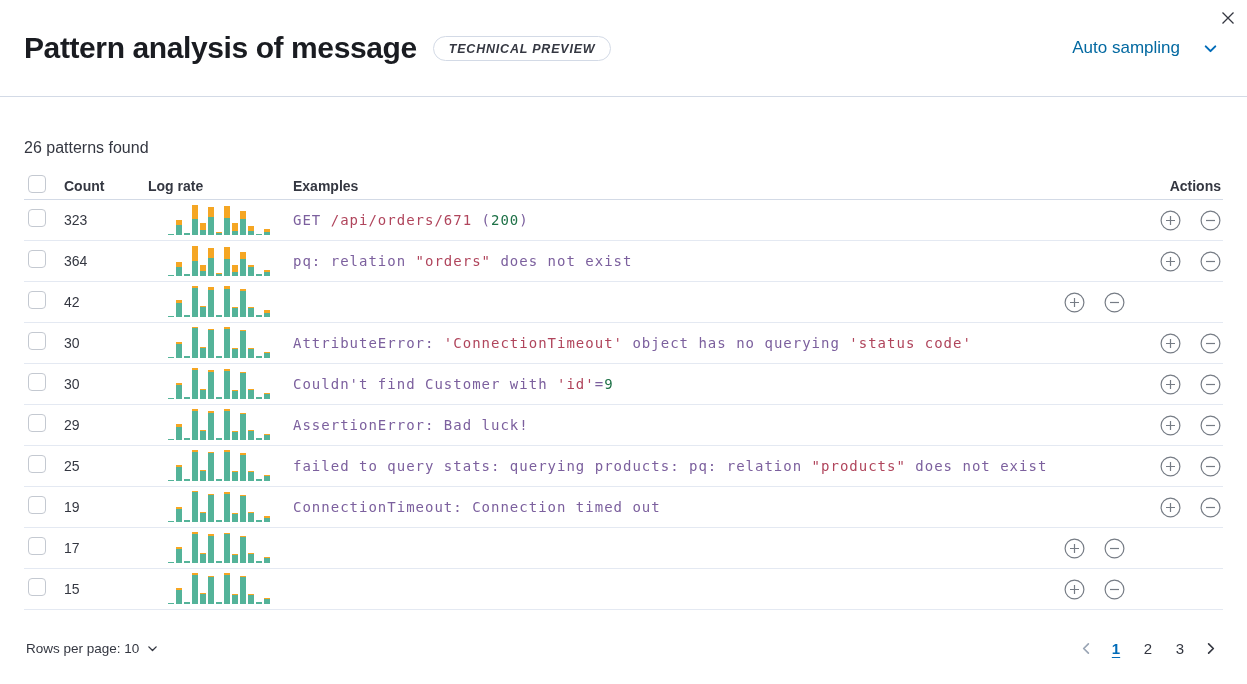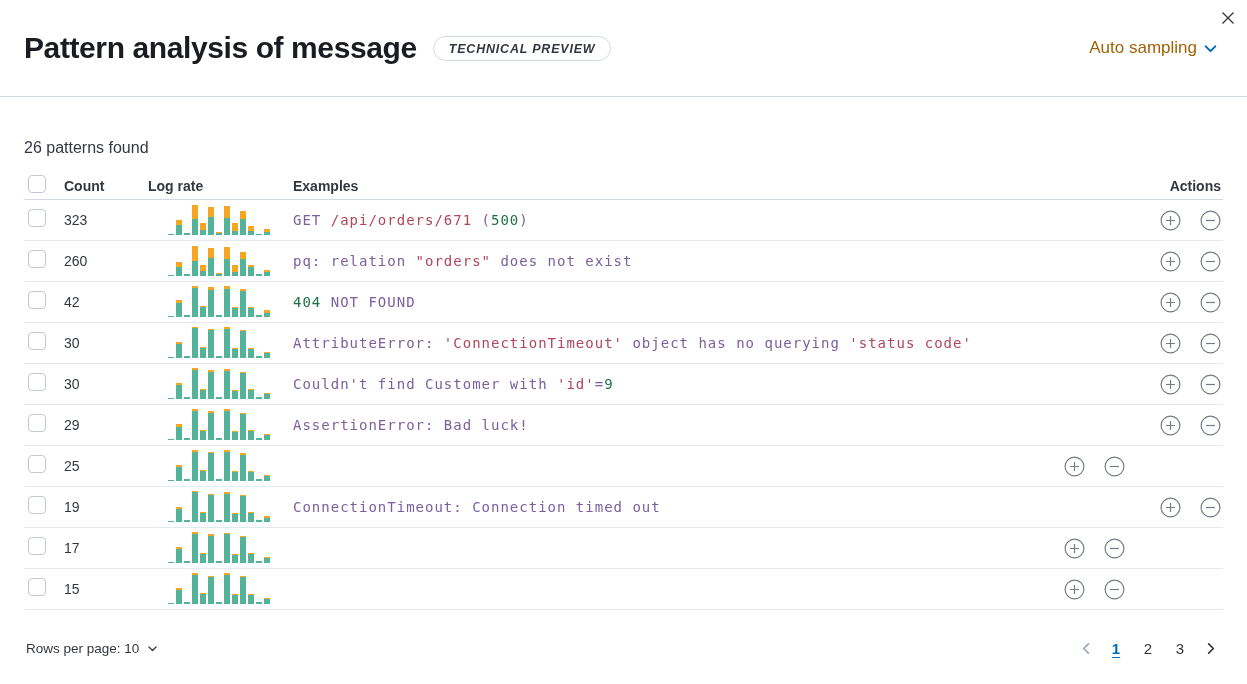--- a/index.html
+++ b/index.html
@@ -30,22 +30,22 @@
   }
   .badge {
     margin-left: 16px;
     border: 1px solid #D3DAE6; border-radius: 15px;
     padding: 5px 15px 4px;
     font-size: 12.5px; font-weight: 700; letter-spacing: 0.8px;
     color: #343741; white-space: nowrap; font-style: italic;
   }
   .sampling {
     margin-left: auto;
-    display: flex; align-items: center; gap: 5px;
-    color: #a16207; font-size: 17px; cursor: pointer;
+    display: flex; align-items: center; gap: 22px;
+    color: #0369a1; font-size: 17px; cursor: pointer;
   }
 
   
   .content { padding: 0 24px; }
   .summary { margin-top: 42px; font-size: 16px; color: #343741; }
 
   .table { margin-top: 15px; }
   .thead, .trow {
     display: grid;
     grid-template-columns: 40px 84px 145px 1fr 96px;
@@ -189,40 +189,40 @@
               </div>
               <div class="bar">
                 <div class="seg-teal" style="height: 1.28px;"></div>
               </div>
               <div class="bar">
                 <div class="seg-orange" style="height: 3.2px;"></div>
                 <div class="seg-teal" style="height: 3.2px;"></div>
               </div>
             </div>
     </div>
-    <div class="example"><span class="tok-p">GET </span><span class="tok-r">/api/orders/671</span><span class="tok-p"> (</span><span class="tok-g">500</span><span class="tok-p">)</span></div>
-    <div class="actions">
-      <span class="action-btn">
-        <svg width="21" height="21" viewBox="0 0 21 21">
-          <circle cx="10.5" cy="10.5" r="9.4" fill="none" stroke="#767C85" stroke-width="1.2"></circle>
-          <path d="M10.5 6 V15 M6 10.5 H15" stroke="#767C85" stroke-width="1.2" fill="none"></path>
-        </svg>
-      </span>
-      <span class="action-btn">
-        <svg width="21" height="21" viewBox="0 0 21 21">
-          <circle cx="10.5" cy="10.5" r="9.4" fill="none" stroke="#767C85" stroke-width="1.2"></circle>
-          <path d="M6 10.5 H15" stroke="#767C85" stroke-width="1.2" fill="none"></path>
-        </svg>
-      </span>
-    </div>
-  </div>
-
-  <div class="trow">
-    <div><span class="checkbox"></span></div>
-    <div class="count">260</div>
+    <div class="example"><span class="tok-p">GET </span><span class="tok-r">/api/orders/671</span><span class="tok-p"> (</span><span class="tok-g">200</span><span class="tok-p">)</span></div>
+    <div class="actions">
+      <span class="action-btn">
+        <svg width="21" height="21" viewBox="0 0 21 21">
+          <circle cx="10.5" cy="10.5" r="9.4" fill="none" stroke="#767C85" stroke-width="1.2"></circle>
+          <path d="M10.5 6 V15 M6 10.5 H15" stroke="#767C85" stroke-width="1.2" fill="none"></path>
+        </svg>
+      </span>
+      <span class="action-btn">
+        <svg width="21" height="21" viewBox="0 0 21 21">
+          <circle cx="10.5" cy="10.5" r="9.4" fill="none" stroke="#767C85" stroke-width="1.2"></circle>
+          <path d="M6 10.5 H15" stroke="#767C85" stroke-width="1.2" fill="none"></path>
+        </svg>
+      </span>
+    </div>
+  </div>
+
+  <div class="trow">
+    <div><span class="checkbox"></span></div>
+    <div class="count">364</div>
     <div class="cell-spark">
       <div class="sparkline">
               <div class="bar">
                 <div class="seg-teal" style="height: 1.28px;"></div>
               </div>
               <div class="bar">
                 <div class="seg-orange" style="height: 5.76px;"></div>
                 <div class="seg-teal" style="height: 8.64px;"></div>
               </div>
               <div class="bar">
@@ -334,21 +334,20 @@
               </div>
               <div class="bar">
                 <div class="seg-teal" style="height: 1.6px;"></div>
               </div>
               <div class="bar">
                 <div class="seg-orange" style="height: 2.24px;"></div>
                 <div class="seg-teal" style="height: 4.48px;"></div>
               </div>
             </div>
     </div>
-    <div class="example"><span class="tok-g">404</span><span class="tok-p"> NOT_FOUND</span></div>
     <div class="actions">
       <span class="action-btn">
         <svg width="21" height="21" viewBox="0 0 21 21">
           <circle cx="10.5" cy="10.5" r="9.4" fill="none" stroke="#767C85" stroke-width="1.2"></circle>
           <path d="M10.5 6 V15 M6 10.5 H15" stroke="#767C85" stroke-width="1.2" fill="none"></path>
         </svg>
       </span>
       <span class="action-btn">
         <svg width="21" height="21" viewBox="0 0 21 21">
           <circle cx="10.5" cy="10.5" r="9.4" fill="none" stroke="#767C85" stroke-width="1.2"></circle>
@@ -622,20 +621,21 @@
               </div>
               <div class="bar">
                 <div class="seg-teal" style="height: 1.6px;"></div>
               </div>
               <div class="bar">
                 <div class="seg-orange" style="height: 1.28px;"></div>
                 <div class="seg-teal" style="height: 5.12px;"></div>
               </div>
             </div>
     </div>
+    <div class="example"><span class="tok-p">failed to query stats: querying products: pq: relation </span><span class="tok-r">"products"</span><span class="tok-p"> does not exist</span></div>
     <div class="actions">
       <span class="action-btn">
         <svg width="21" height="21" viewBox="0 0 21 21">
           <circle cx="10.5" cy="10.5" r="9.4" fill="none" stroke="#767C85" stroke-width="1.2"></circle>
           <path d="M10.5 6 V15 M6 10.5 H15" stroke="#767C85" stroke-width="1.2" fill="none"></path>
         </svg>
       </span>
       <span class="action-btn">
         <svg width="21" height="21" viewBox="0 0 21 21">
           <circle cx="10.5" cy="10.5" r="9.4" fill="none" stroke="#767C85" stroke-width="1.2"></circle>

